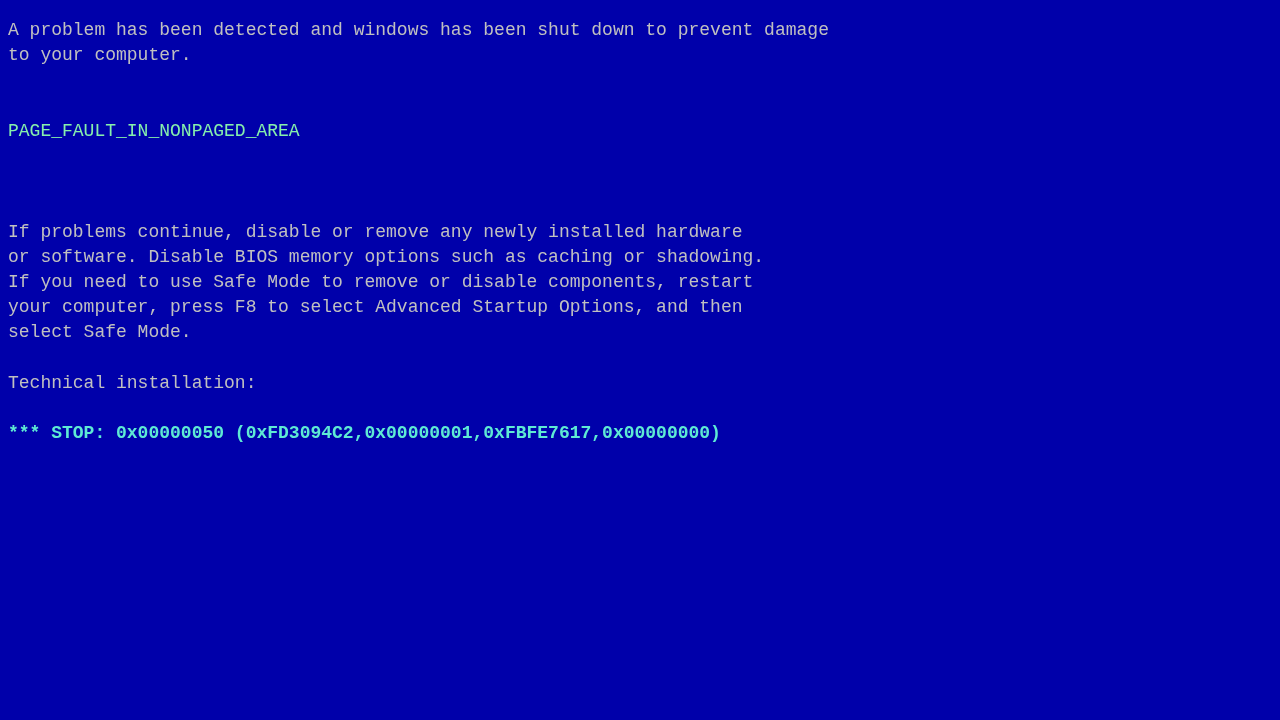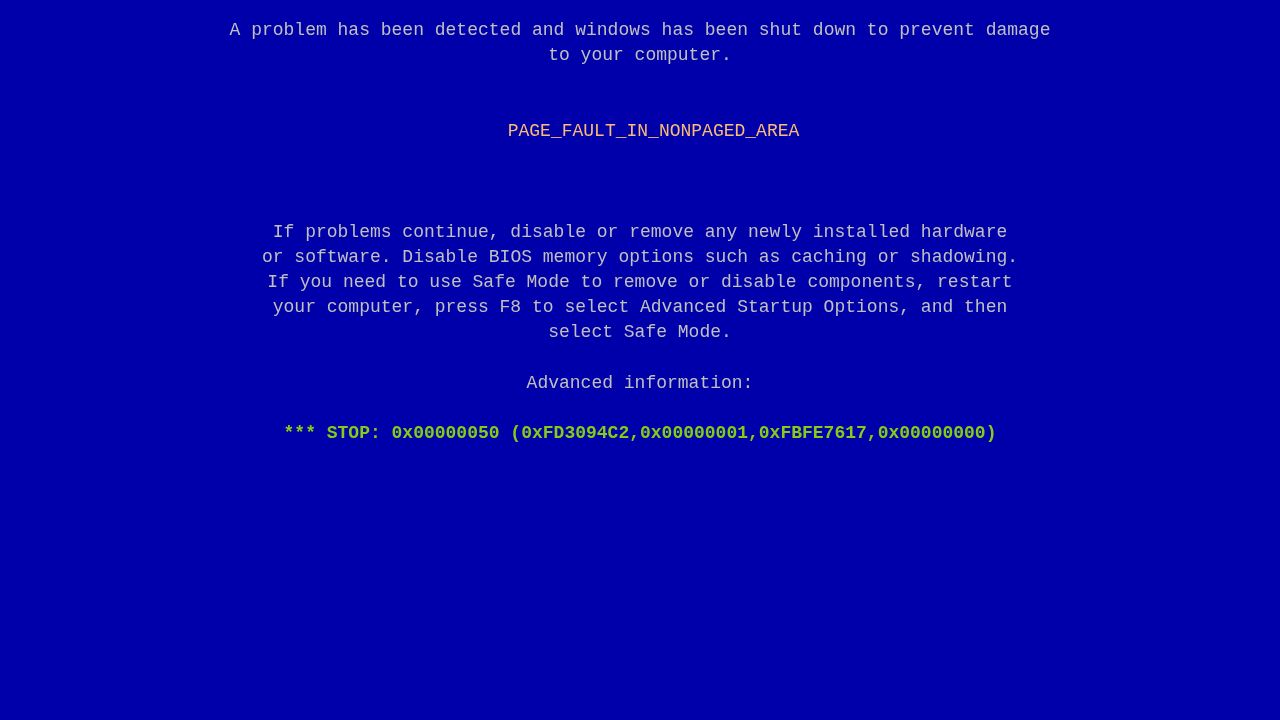--- a/index.html
+++ b/index.html
@@ -22,34 +22,32 @@
 
     .bsod-container {
       width: 100%;
       height: 100%;
     }
 
     .bsod-line {
       color: #C0C0C0;
       white-space: pre-wrap;
       word-break: break-word;
-      text-align: center;
     }
 
     .bsod-line.spacer {
       height: 1.4em;
     }
 
     .bsod-line.error-code {
-      color: #fdba74;
-      margin-left: 27px;
+      color: #86efac;
     }
 
     .bsod-line.stop-line {
-      color: #84cc16;
+      color: #5eead4;
       font-weight: bold;
     }
   </style>
 </head>
 <body>
 
 <div class="bsod-container">
 <div class="bsod-line">A problem has been detected and windows has been shut down to prevent damage
 to your computer.</div>
     <div class="bsod-line spacer"></div>
@@ -57,16 +55,16 @@
     <div class="bsod-line error-code">PAGE_FAULT_IN_NONPAGED_AREA</div>
     <div class="bsod-line spacer"></div>
     <div class="bsod-line spacer"></div>
     <div class="bsod-line spacer"></div>
     <div class="bsod-line">If problems continue, disable or remove any newly installed hardware
 or software. Disable BIOS memory options such as caching or shadowing.
 If you need to use Safe Mode to remove or disable components, restart
 your computer, press F8 to select Advanced Startup Options, and then
 select Safe Mode.</div>
     <div class="bsod-line spacer"></div>
-    <div class="bsod-line">Advanced information:</div>
+    <div class="bsod-line">Technical installation:</div>
     <div class="bsod-line spacer"></div>
     <div class="bsod-line stop-line">*** STOP: 0x00000050 (0xFD3094C2,0x00000001,0xFBFE7617,0x00000000)</div>
   </div>
 
 </body></html>

